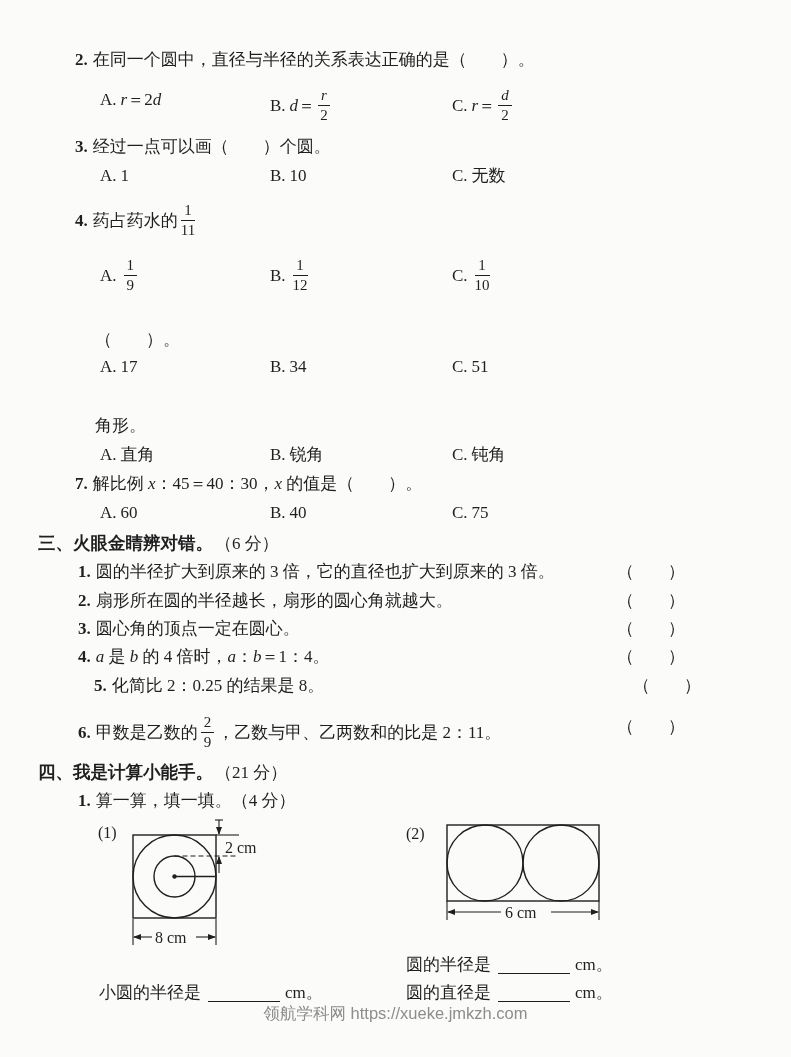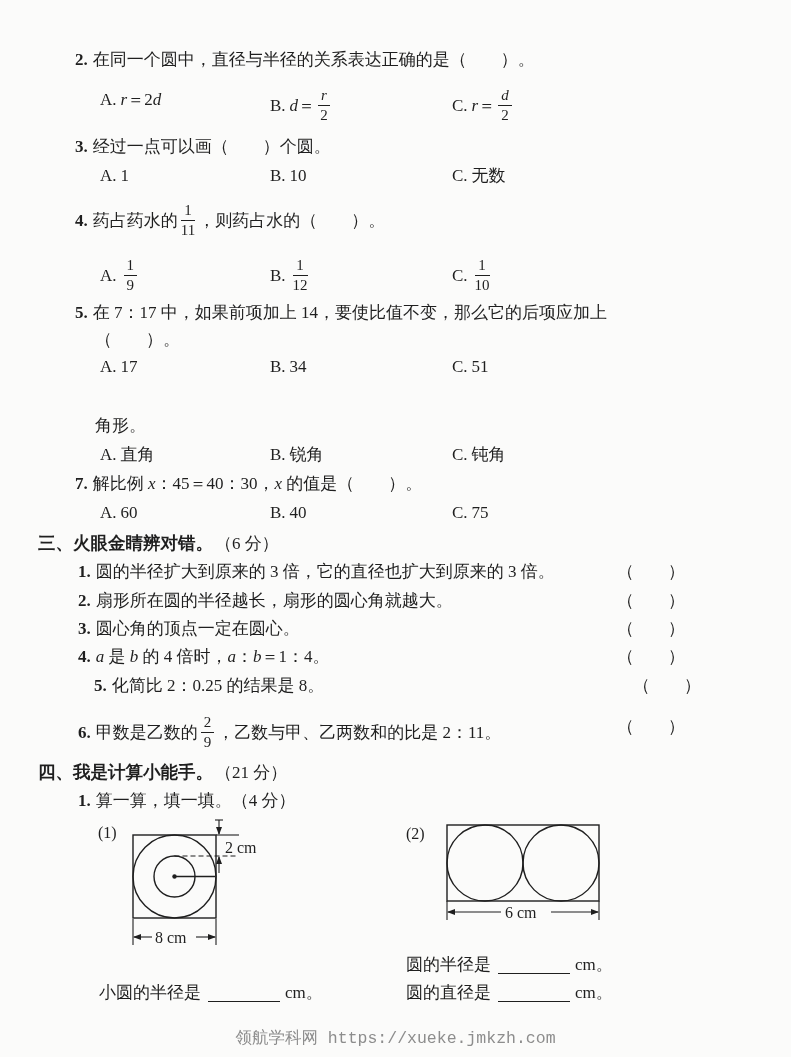--- a/index.html
+++ b/index.html
@@ -16,21 +16,21 @@
   .frac .fd{display:block;padding-top:1px;}
   .optrow{left:0;width:791px;}
   .opt{position:absolute;top:0;white-space:nowrap;}
   .oa{left:100px}.ob{left:270px}.oc{left:452px}
   .olabel{margin-right:4px;}
   .hdr{font-family:"Liberation Sans","DejaVu Sans",sans-serif;font-weight:bold;font-size:17.5px;}
   .hdr .score{font-family:Liberation Serif, serif;font-weight:normal;font-size:17px;margin-left:2px;}
   .ans{position:absolute;left:539px;top:0;}
   .blank{display:inline-block;width:72px;height:15px;border-bottom:1.2px solid #1f1f1f;margin:0 5px 0 7px;vertical-align:-4px;}
   .footer{position:absolute;top:1003px;left:0;width:791px;text-align:center;
-    font-family:Liberation Mono, monospace;font-size:16.5px;color:#8d8d8d;margin-top:24px;}
+    font-family:Liberation Sans, sans-serif;font-size:16.5px;color:#8d8d8d;}
   svg{position:absolute;overflow:visible;}
   svg text{font-family:"Liberation Serif","DejaVu Serif",serif;font-size:16px;fill:#1f1f1f;}
   .sline{stroke:#1f1f1f;stroke-width:1.4;fill:none;}
   .sthin{stroke:#1f1f1f;stroke-width:1.1;fill:none;}
   .sfill{fill:#1f1f1f;stroke:none;}
 </style>
 </head>
 <body>
 
 <div class="page">
@@ -47,31 +47,28 @@
   <div class="ln" style="top:136px;left:75px">
     <span class="num">3.</span><span>经过一点可以画（　　）个圆。</span>
   </div>
   <div class="ln optrow" style="top:165px">
     <span class="opt oa"><span class="olabel">A.</span><span>1</span></span>
     <span class="opt ob"><span class="olabel">B.</span><span>10</span></span>
     <span class="opt oc"><span class="olabel">C.</span><span>无数</span></span>
   </div>
 
   <div class="ln" style="top:204px;left:75px">
-    <span class="num">4.</span><span>药占药水的</span><span class="frac"><span class="fn">1</span><span class="fd">11</span></span><span>，则药占水的（　　）。</span>
+    <span class="num">4.</span><span>药占药水的</span><span class="frac"><span class="fn">1</span><span class="fd">11</span></span>
   </div>
   <div class="ln optrow" style="top:259px">
     <span class="opt oa"><span class="olabel">A.</span><span class="frac"><span class="fn">1</span><span class="fd">9</span></span></span>
     <span class="opt ob"><span class="olabel">B.</span><span class="frac"><span class="fn">1</span><span class="fd">12</span></span></span>
     <span class="opt oc"><span class="olabel">C.</span><span class="frac"><span class="fn">1</span><span class="fd">10</span></span></span>
   </div>
 
-  <div class="ln" style="top:302px;left:75px">
-    <span class="num">5.</span><span>在 7：17 中，如果前项加上 14，要使比值不变，那么它的后项应加上</span>
-  </div>
   <div class="ln" style="top:329px;left:95px">
     <span>（　　）。</span>
   </div>
   <div class="ln optrow" style="top:356px">
     <span class="opt oa"><span class="olabel">A.</span><span>17</span></span>
     <span class="opt ob"><span class="olabel">B.</span><span>34</span></span>
     <span class="opt oc"><span class="olabel">C.</span><span>51</span></span>
   </div>
 
   <div class="ln" style="top:415px;left:95px">

